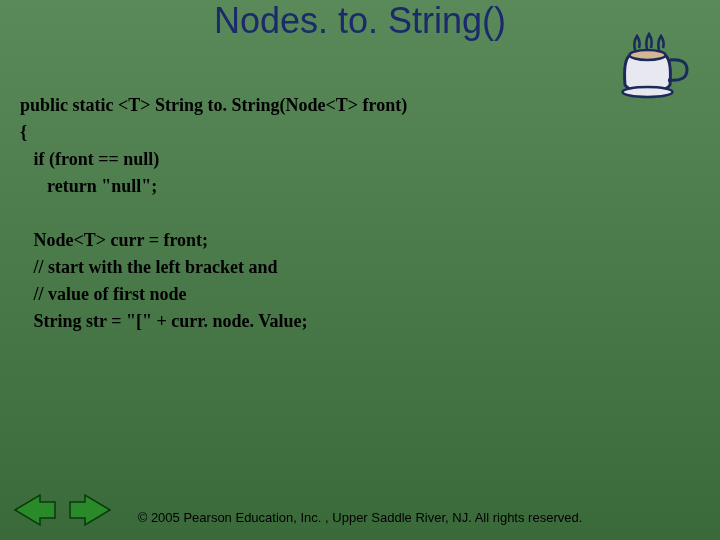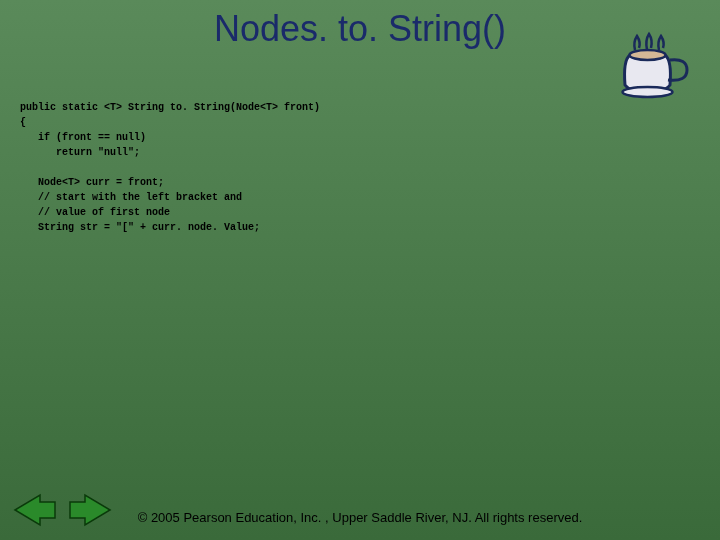--- a/index.html
+++ b/index.html
@@ -10,34 +10,34 @@
     background: linear-gradient(to bottom, #5a8a5a 0%, #4a7a4a 50%, #3a6a3a 100%);
     font-family: Arial, sans-serif;
     position: relative;
     overflow: hidden;
   }
   .title {
     text-align: center;
     font-size: 36px;
     color: #1a2a6a;
     font-family: "Comic Sans MS", cursive, sans-serif;
-    padding-top: 8px;
+    padding-top: 0;
     font-weight: normal;
   }
   .coffee-icon {
     position: absolute;
     top: 30px;
     right: 25px;
     width: 80px;
     height: 70px;
   }
   .code-block {
     margin: 50px 20px 0 20px;
-    font-family: Liberation Mono, monospace;
-    font-size: 10px;
+    font-family: Liberation Serif, serif;
+    font-size: 18px;
     font-weight: bold;
     color: #000;
     white-space: pre;
     line-height: 1.5;
   }
   .footer {
     position: absolute;
     bottom: 15px;
     width: 100%;
     text-align: center;

